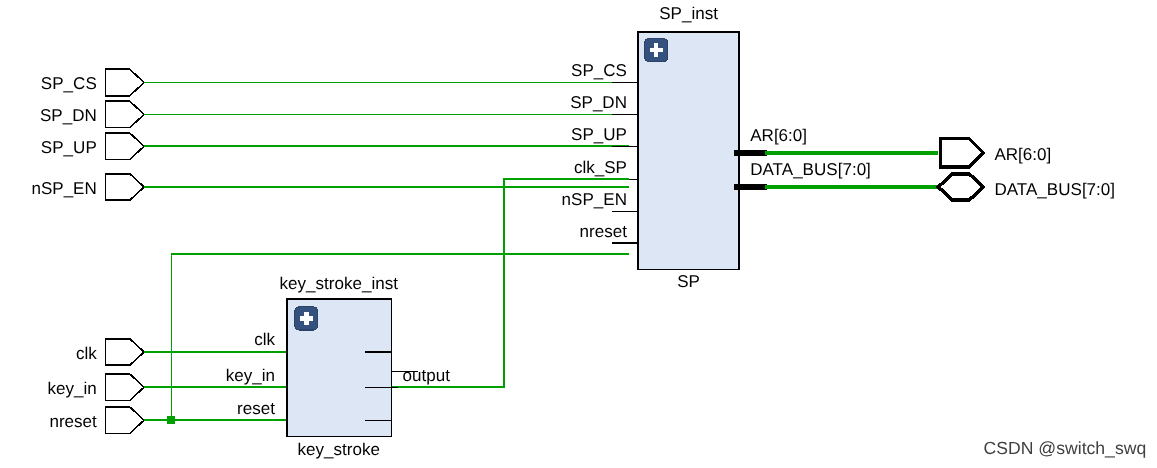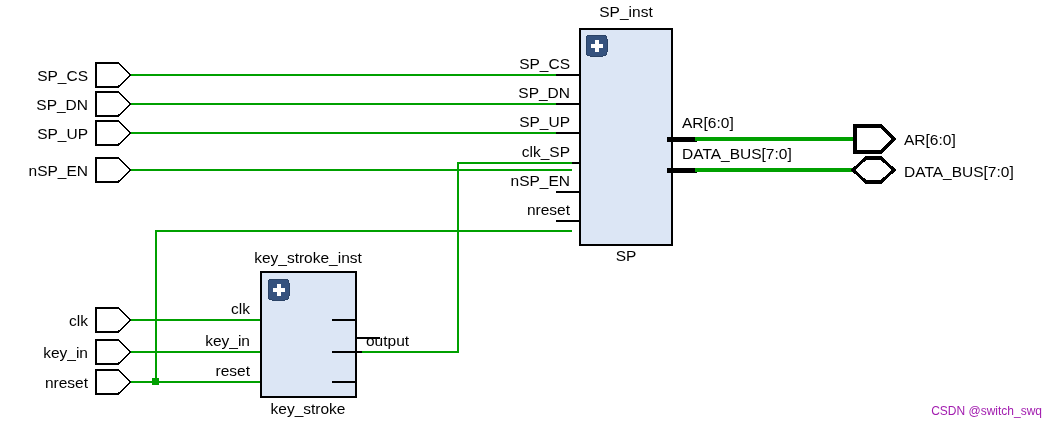--- a/index.html
+++ b/index.html
@@ -92,22 +92,22 @@
     stroke-width: 1;
   }
   .badge-plus {
     fill: #ffffff;
   }
   .watermark {
     position: absolute;
     right: 10px;
     bottom: 7px;
     font-family: "Liberation Sans", sans-serif;
-    font-size: 12px;
-    color: #a21caf;
+    font-size: 16px;
+    color: #404040;
     white-space: nowrap;
     user-select: none;
   }
 </style>
 </head>
 <body>
 
 <div id="schematic-root">
   <svg class="canvas" viewBox="0 0 1052 425" xmlns="http://www.w3.org/2000/svg">
 

